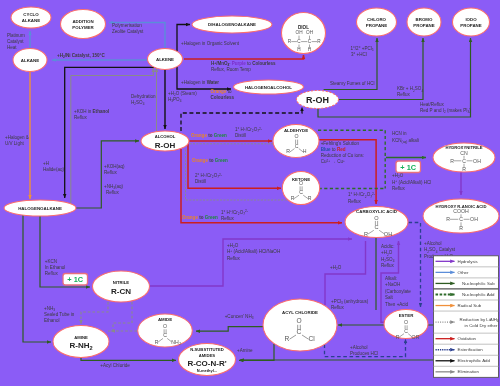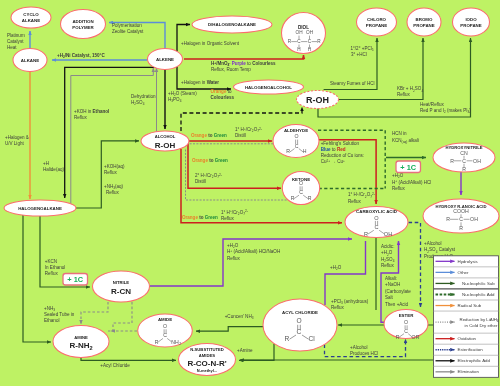--- a/index.html
+++ b/index.html
@@ -1,17 +1,17 @@
 <!DOCTYPE html>
 <html><head>
 <meta charset="utf-8">
 <style>
 html,body{margin:0;padding:0;background:#ffffff;}
 body{width:500px;height:386px;overflow:hidden;font-family:"Liberation Sans",sans-serif;}
-#root{position:relative;width:500px;height:386px;background:#bef264;}
+#root{position:relative;width:500px;height:386px;background:#8b5cf6;}
 svg#canvas{position:absolute;left:0;top:0;}
 .ell{fill:#ffffff;stroke:#fb6d6d;stroke-width:1.05;}
 .elld{fill:#ffffff;stroke:#fb6d6d;stroke-width:1.05;stroke-dasharray:2 1.7;}
 text{font-family:"Liberation Sans",sans-serif;}
 </style>
 </head>
 <body>
 
 <div id="root">
 <svg id="canvas" width="500" height="386" viewBox="0 0 500 386">

